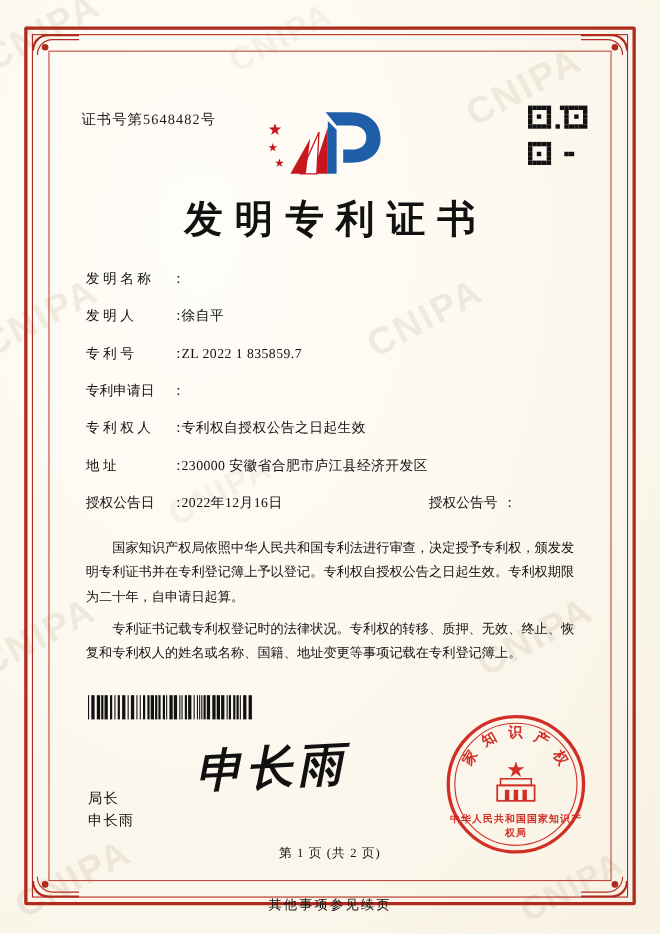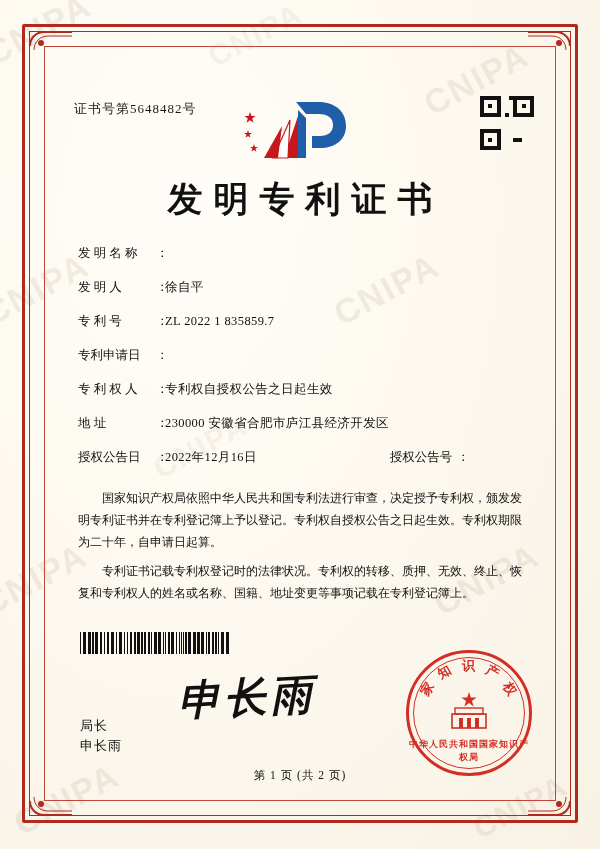--- a/index.html
+++ b/index.html
@@ -625,14 +625,15 @@
         <rect x="17" y="32" width="4" height="10" fill="#d12f26"></rect>
         <rect x="25" y="32" width="4" height="10" fill="#d12f26"></rect>
         <rect x="33" y="32" width="4" height="10" fill="#d12f26"></rect>
         <polygon fill="#d12f26" points="27,6 28.8,11.5 34.6,11.5 29.9,14.9 31.7,20.4 27,17 22.3,20.4 24.1,14.9 19.4,11.5 25.2,11.5"></polygon>
       </svg>
     </div>
     <div class="seal-bottom">中华人民共和国国家知识产权局</div>
   </div>
 
   <div class="page-no">第 1 页 (共 2 页)</div>
+  <div class="footnote">其他事项参见续页</div>
 
 </div>
 
 </body></html>

